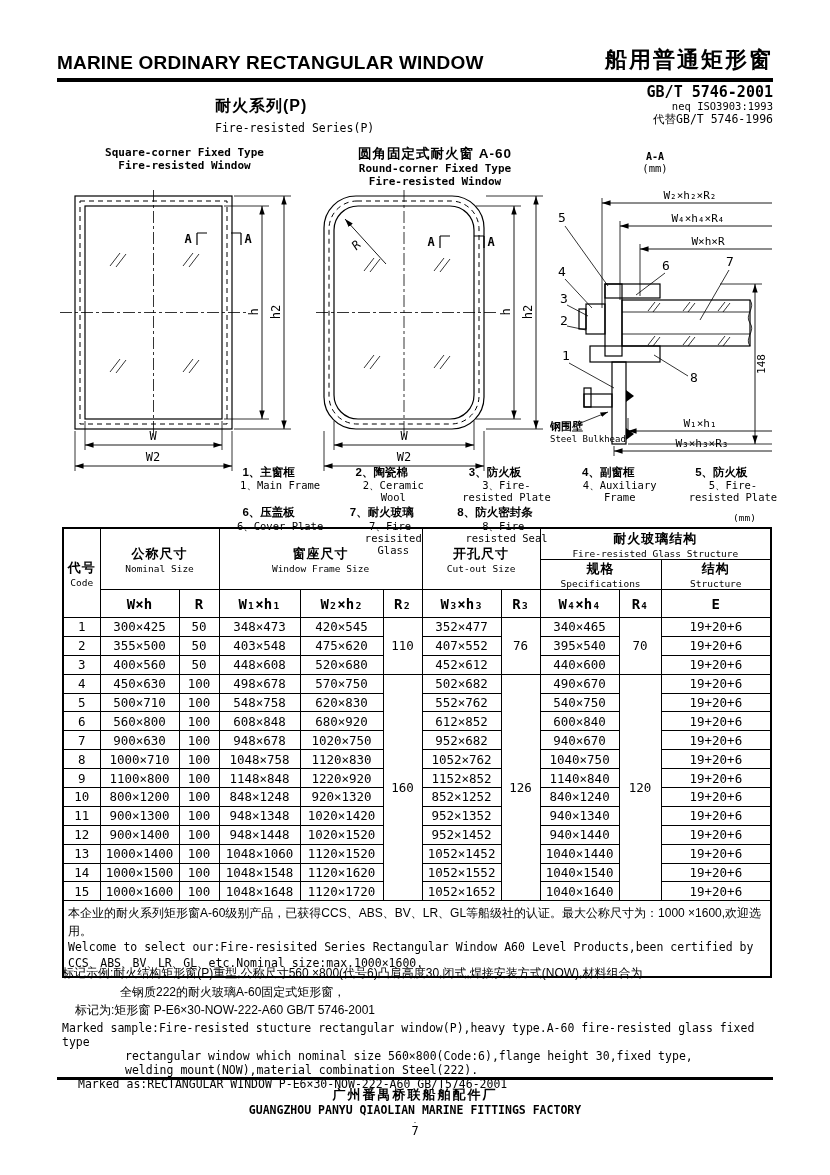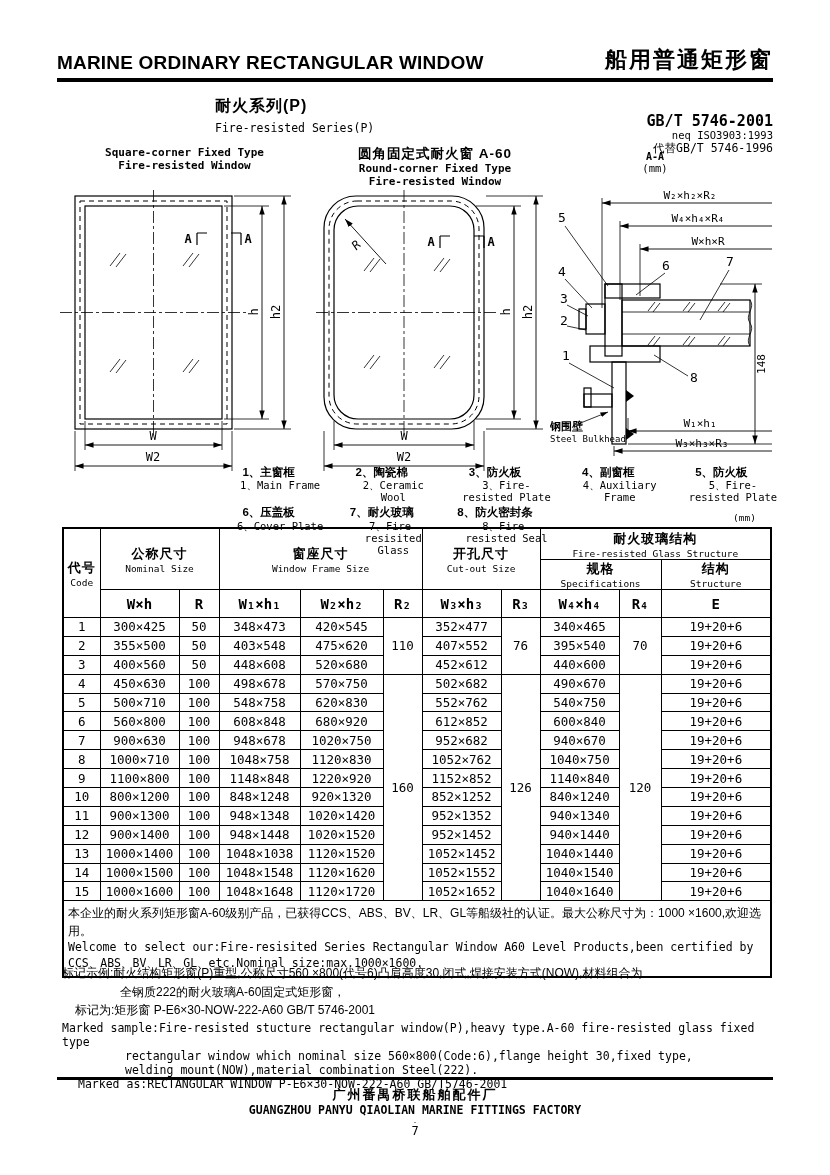--- a/index.html
+++ b/index.html
@@ -5,21 +5,21 @@
   html,body{margin:0;padding:0;background:#e8e8e8;}
   .page{position:relative;width:830px;height:1175px;background:#ffffff;color:#000;
         font-family:"Liberation Sans",sans-serif;overflow:hidden;}
   .mono{font-family:"DejaVu Sans Mono",monospace;}
   .abs{position:absolute;}
 
   
   .title-en{left:57px;top:52px;font-size:19px;font-weight:bold;letter-spacing:0.2px;}
   .title-zh{right:57px;top:45px;font-size:22px;font-weight:bold;letter-spacing:2px;}
   .header-rule{left:57px;top:78px;width:716px;height:4px;background:#000;}
-  .standards{right:57px;top:84px;text-align:right;line-height:1.12;margin-top:29px;}
+  .standards{right:57px;top:84px;text-align:right;line-height:1.12;}
   .standards .s-main{font-size:15px;font-weight:600;}
   .standards .s-neq{font-size:10.5px;}
   .standards .s-rep{font-size:11.5px;}
 
   
   .series{left:215px;top:96px;width:370px;text-align:left;}
   .series .zh{font-size:16px;font-weight:600;letter-spacing:1px;}
   .series .en{font-size:11.5px;margin-top:4px;}
 
   
@@ -560,21 +560,21 @@
             <td>948×1448</td>
             <td>1020×1520</td>
             <td>952×1452</td>
             <td>940×1440</td>
             <td>19+20+6</td>
           </tr>
           <tr class="data-row">
             <td>13</td>
             <td>1000×1400</td>
             <td>100</td>
-            <td>1048×1038</td>
+            <td>1048×1060</td>
             <td>1120×1520</td>
             <td>1052×1452</td>
             <td>1040×1440</td>
             <td>19+20+6</td>
           </tr>
           <tr class="data-row">
             <td>14</td>
             <td>1000×1500</td>
             <td>100</td>
             <td>1048×1548</td>

